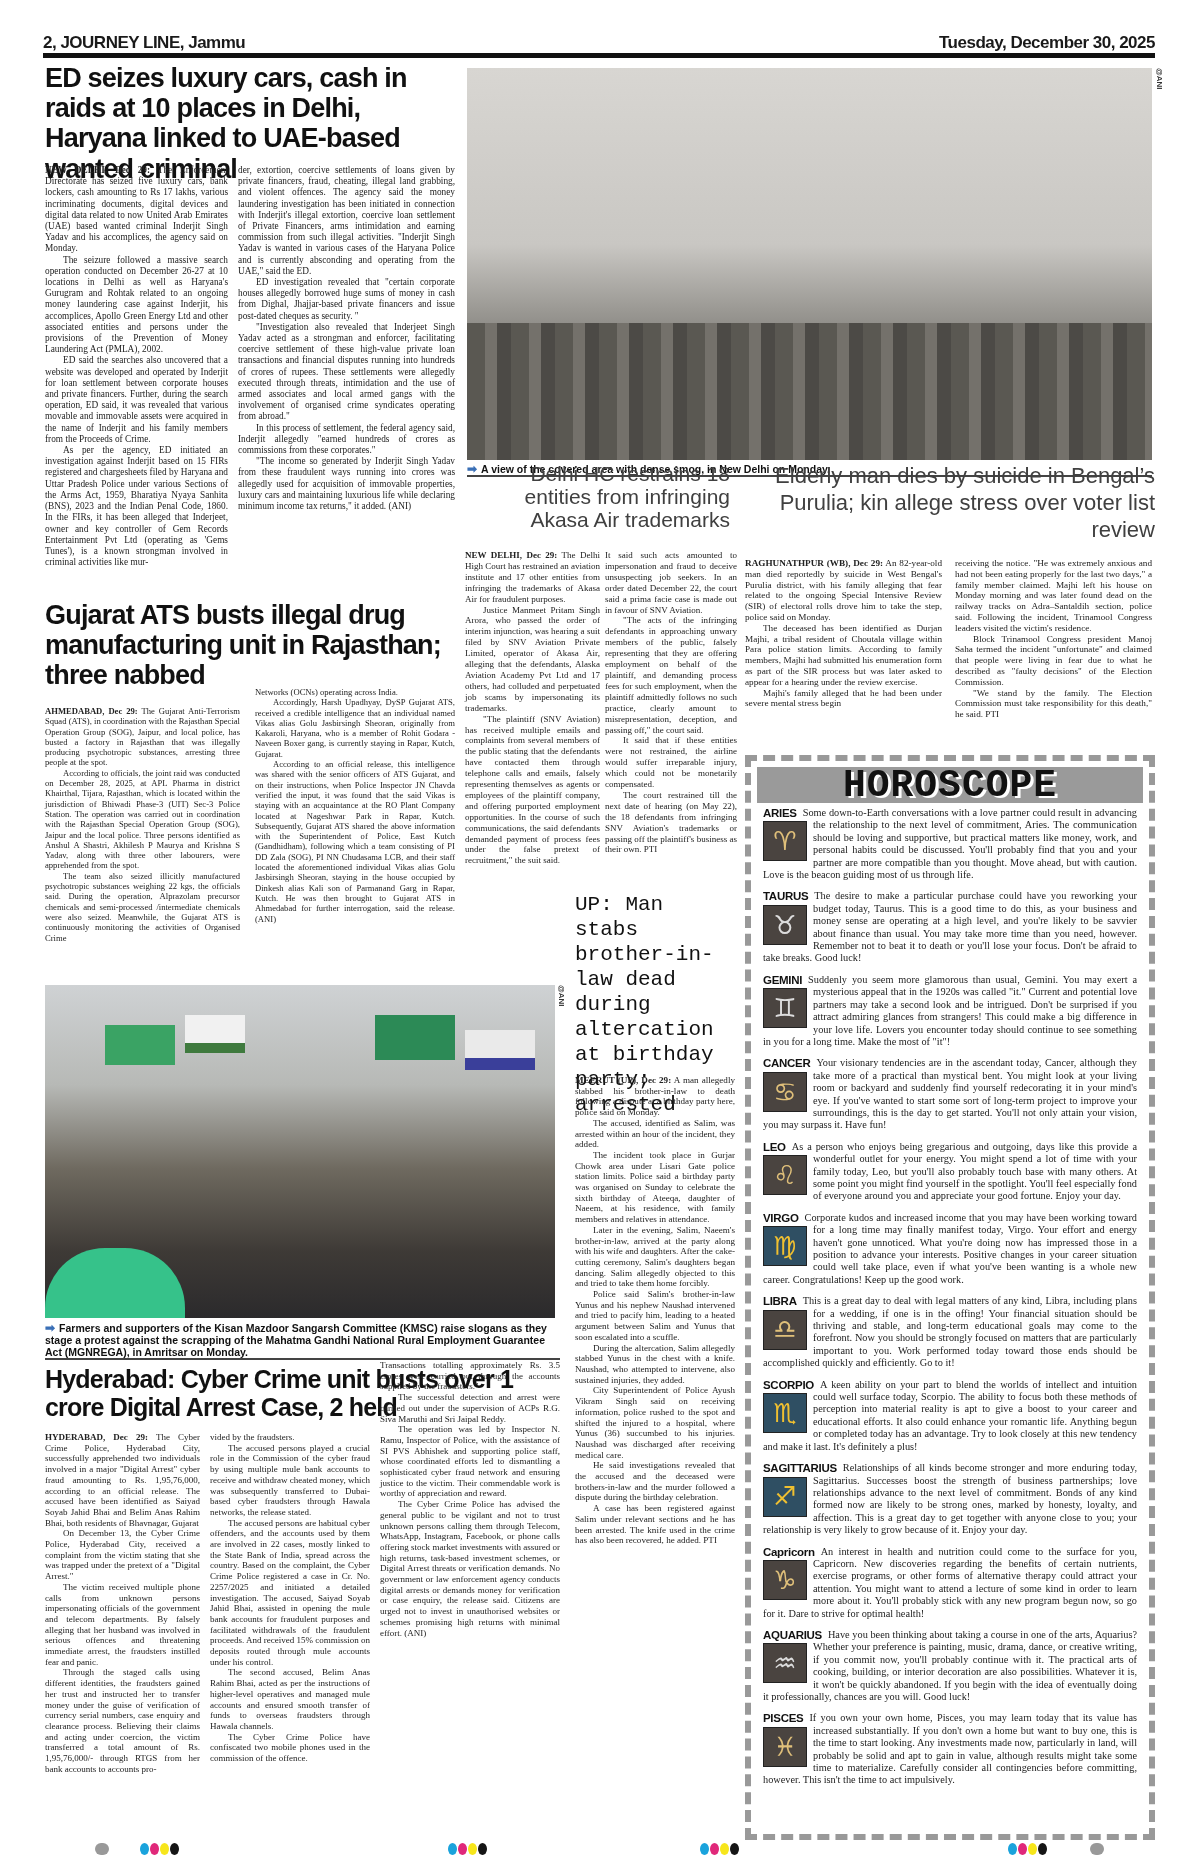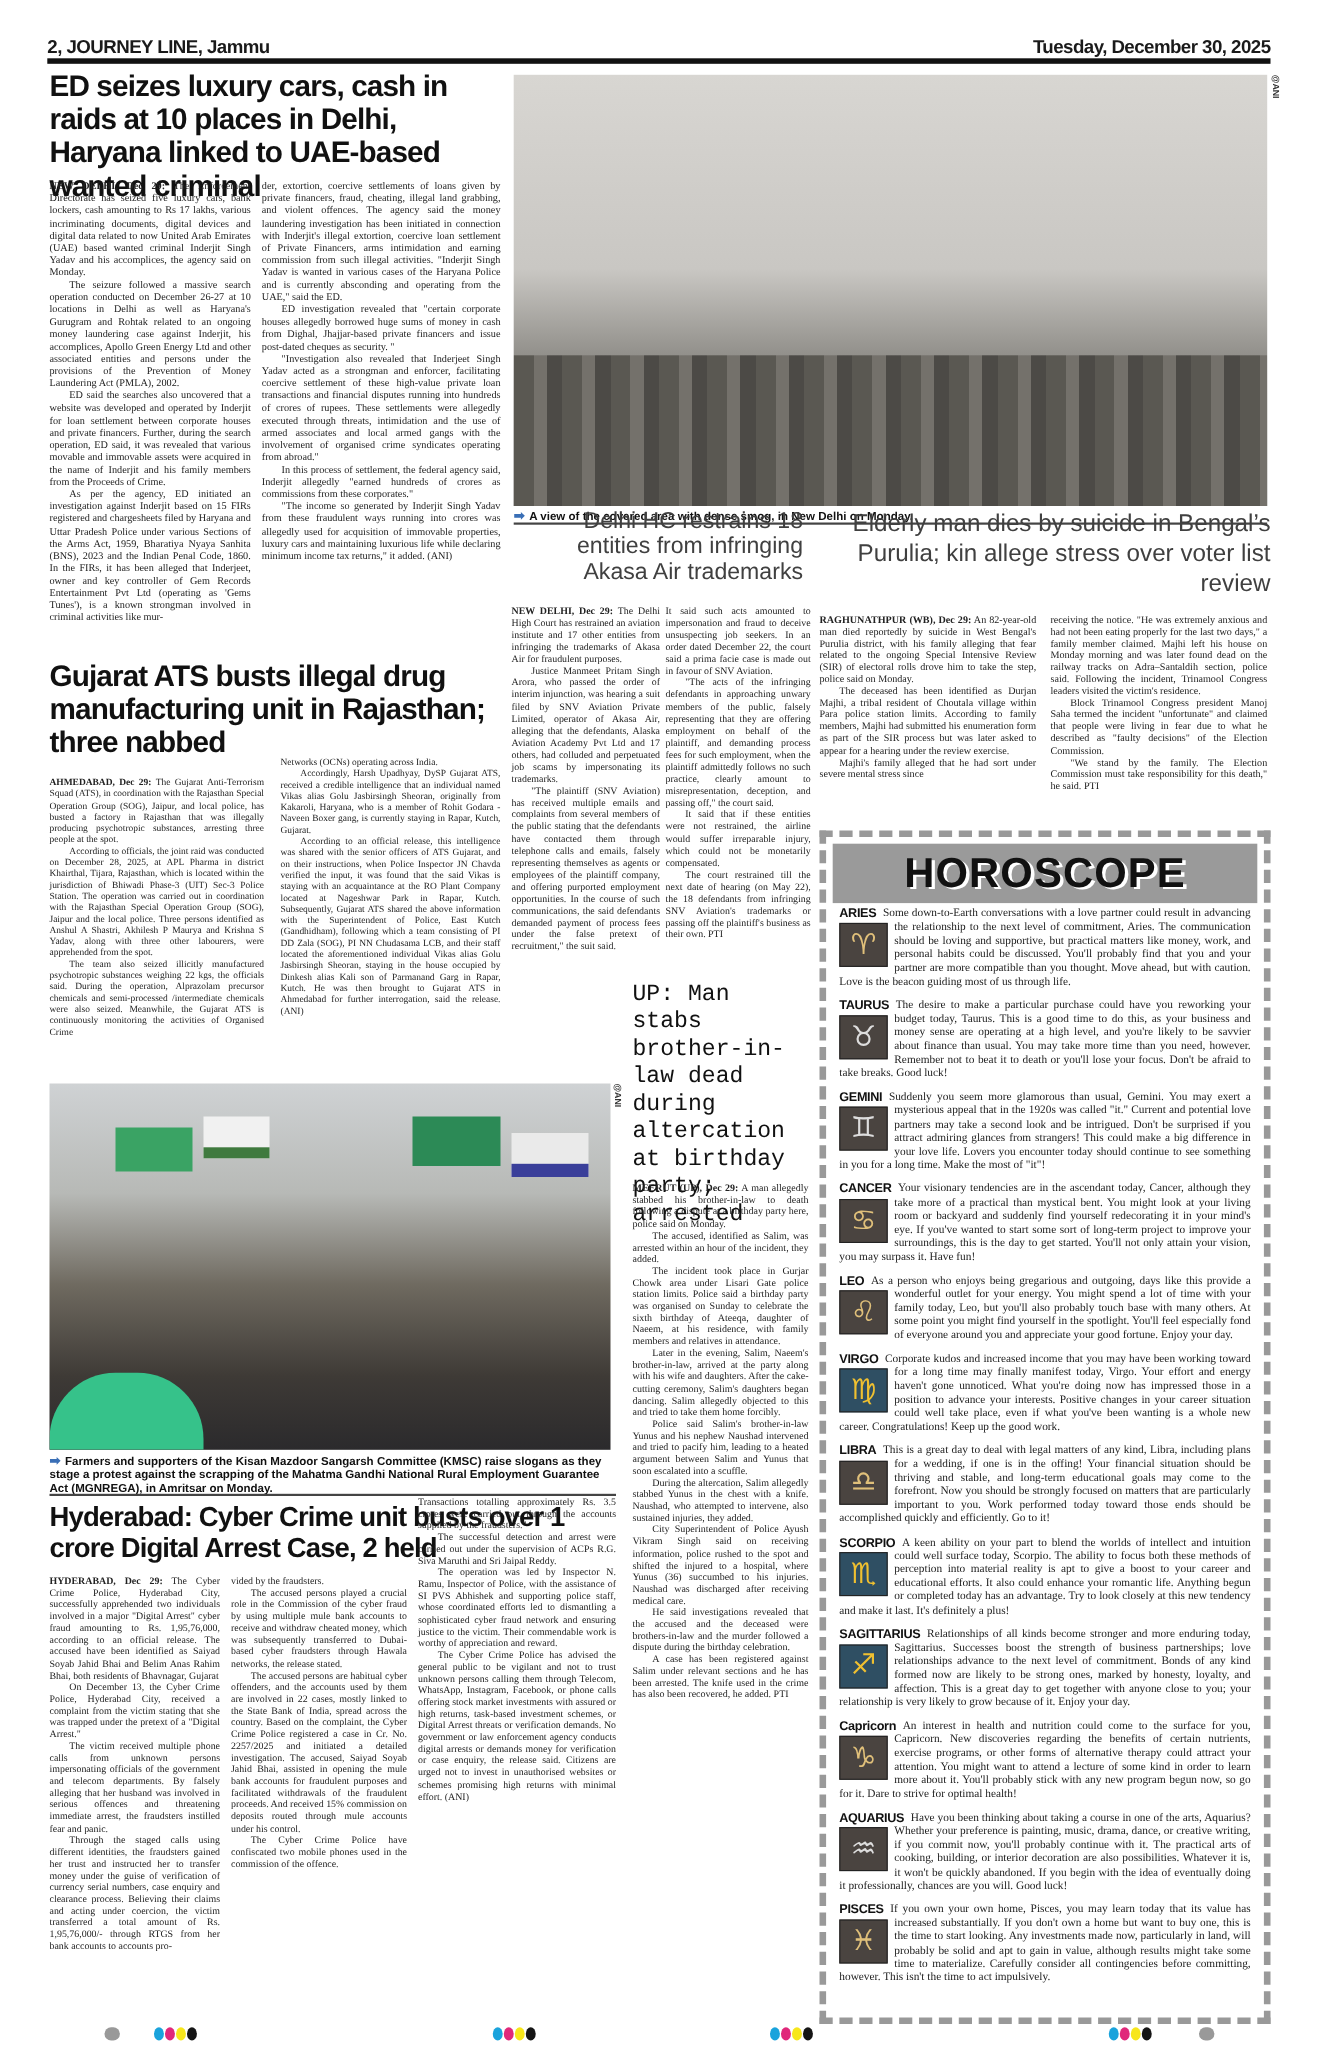--- a/index.html
+++ b/index.html
@@ -11,21 +11,21 @@
 .body{font-size:9.3px;line-height:11.2px;text-align:justify;color:#222;font-family:"Liberation Serif",serif}
 .body p{text-indent:18px}
 .body p.first{text-indent:0}
 .dateline{font-weight:bold}
 .photo{background:#888;overflow:hidden}
 .caption{font-family:"Liberation Sans",sans-serif;font-weight:bold;font-size:10.5px;line-height:12px;color:#111}
 .caption .arrow{color:#3a6fb6;font-size:12px;margin-right:4px}
 .credit{font-family:"Liberation Sans",sans-serif;font-size:8px;font-weight:bold;writing-mode:vertical-rl;color:#333}
 .rule{background:#444;height:2px}
 .horo{left:745px;top:755px;width:410px;height:1085px;border:6px dashed #999}
-.horo-title{margin:6px 6px 4px;height:54px;background:#9a9a9a;display:flex;align-items:center;justify-content:center;font-family:Liberation Sans, sans-serif;font-weight:900;font-size:38px;color:#111;letter-spacing:1px;text-shadow:3px 2px 0 #fff}
+.horo-title{margin:6px 6px 4px;height:36px;background:#9a9a9a;display:flex;align-items:center;justify-content:center;font-family:Liberation Mono, monospace;font-weight:900;font-size:38px;color:#111;letter-spacing:1px;text-shadow:3px 2px 0 #fff}
 .sign{padding:0 12px 0 12px;margin-bottom:9px;font-family:"Liberation Serif",serif;font-size:10.3px;line-height:12.4px;text-align:justify;color:#222}
 .sign .name{font-family:"Liberation Sans",sans-serif;font-weight:bold;font-size:11.5px;letter-spacing:-0.3px;color:#111;float:left;margin-right:6px;clear:left}
 .sign .icon{float:left;clear:left;width:44px;height:40px;margin:2px 6px 2px 0;background:#4a4440;border:1px solid #222;display:flex;align-items:center;justify-content:center;font-size:26px;color:#e0c07a;font-family:"DejaVu Sans",sans-serif}
 .reg{position:absolute;top:1843px;display:flex;gap:1px}
 .dot{width:9px;height:12px;border-radius:50%}
 .pill{width:14px;height:12px;border-radius:6px;background:#999;position:absolute;top:1843px}
 </style>
 </head>
 <body>
 
@@ -78,21 +78,21 @@
   <p class="first">It said such acts amounted to impersonation and fraud to deceive unsuspecting job seekers. In an order dated December 22, the court said a prima facie case is made out in favour of SNV Aviation.</p>
     <p>"The acts of the infringing defendants in approaching unwary members of the public, falsely representing that they are offering employment on behalf of the plaintiff, and demanding process fees for such employment, when the plaintiff admittedly follows no such practice, clearly amount to misrepresentation, deception, and passing off," the court said.</p>
     <p>It said that if these entities were not restrained, the airline would suffer irreparable injury, which could not be monetarily compensated.</p>
     <p>The court restrained till the next date of hearing (on May 22), the 18 defendants from infringing SNV Aviation's trademarks or passing off the plaintiff's business as their own. PTI</p>
 </div>
 
 <div class="abs hl-serif" style="left:745px;top:462px;width:410px;font-size:22px;line-height:27px">Elderly man dies by suicide in Bengal’s Purulia; kin allege stress over voter list review</div>
 <div class="abs body" style="left:745px;top:558px;width:197px;font-size:9.2px;line-height:10.8px">
   <p class="first"><span class="dateline">RAGHUNATHPUR (WB), Dec 29:</span> <span>An 82-year-old man died reportedly by suicide in West Bengal's Purulia district, with his family alleging that fear related to the ongoing Special Intensive Review (SIR) of electoral rolls drove him to take the step, police said on Monday.</span></p>
   <p>The deceased has been identified as Durjan Majhi, a tribal resident of Choutala village within Para police station limits. According to family members, Majhi had submitted his enumeration form as part of the SIR process but was later asked to appear for a hearing under the review exercise.</p>
-    <p>Majhi's family alleged that he had sort under severe mental stress since</p>
+    <p>Majhi's family alleged that he had been under severe mental stress begin</p>
 </div>
 <div class="abs body" style="left:955px;top:558px;width:197px;font-size:9.2px;line-height:10.8px">
   <p class="first">receiving the notice. "He was extremely anxious and had not been eating properly for the last two days," a family member claimed. Majhi left his house on Monday morning and was later found dead on the railway tracks on Adra–Santaldih section, police said. Following the incident, Trinamool Congress leaders visited the victim's residence.</p>
     <p>Block Trinamool Congress president Manoj Saha termed the incident "unfortunate" and claimed that people were living in fear due to what he described as "faulty decisions" of the Election Commission.</p>
     <p>"We stand by the family. The Election Commission must take responsibility for this death," he said. PTI</p>
 </div>
 
 <div class="abs photo" style="left:45px;top:985px;width:510px;height:333px;background:linear-gradient(180deg,#cfd2d4 0%,#b7b9b6 30%,#6f6a60 55%,#3e3a36 80%,#2b2a2c 100%)">
   <div style="position:absolute;left:60px;top:40px;width:70px;height:40px;background:#3aa364"></div>
   <div style="position:absolute;left:140px;top:30px;width:60px;height:38px;background:#f1f1f1;border-bottom:10px solid #3f7a3e"></div>
@@ -121,20 +121,21 @@
 <div class="abs body" style="left:45px;top:1432px;width:155px;font-size:9px;line-height:10.7px">
   <p class="first"><span class="dateline">HYDERABAD, Dec 29:</span> <span>The Cyber Crime Police, Hyderabad City, successfully apprehended two individuals involved in a major "Digital Arrest" cyber fraud amounting to Rs. 1,95,76,000, according to an official release. The accused have been identified as Saiyad Soyab Jahid Bhai and Belim Anas Rahim Bhai, both residents of Bhavnagar, Gujarat</span></p>
   <p>On December 13, the Cyber Crime Police, Hyderabad City, received a complaint from the victim stating that she was trapped under the pretext of a "Digital Arrest."</p>
     <p>The victim received multiple phone calls from unknown persons impersonating officials of the government and telecom departments. By falsely alleging that her husband was involved in serious offences and threatening immediate arrest, the fraudsters instilled fear and panic.</p>
     <p>Through the staged calls using different identities, the fraudsters gained her trust and instructed her to transfer money under the guise of verification of currency serial numbers, case enquiry and clearance process. Believing their claims and acting under coercion, the victim transferred a total amount of Rs. 1,95,76,000/- through RTGS from her bank accounts to accounts pro-</p>
 </div>
 <div class="abs body" style="left:210px;top:1432px;width:160px;font-size:9px;line-height:10.7px">
   <p class="first">vided by the fraudsters.</p>
     <p>The accused persons played a crucial role in the Commission of the cyber fraud by using multiple mule bank accounts to receive and withdraw cheated money, which was subsequently transferred to Dubai-based cyber fraudsters through Hawala networks, the release stated.</p>
     <p>The accused persons are habitual cyber offenders, and the accounts used by them are involved in 22 cases, mostly linked to the State Bank of India, spread across the country. Based on the complaint, the Cyber Crime Police registered a case in Cr. No. 2257/2025 and initiated a detailed investigation. The accused, Saiyad Soyab Jahid Bhai, assisted in opening the mule bank accounts for fraudulent purposes and facilitated withdrawals of the fraudulent proceeds. And received 15% commission on deposits routed through mule accounts under his control.</p>
+    <p>The second accused, Belim Anas Rahim Bhai, acted as per the instructions of higher-level operatives and managed mule accounts and ensured smooth transfer of funds to overseas fraudsters through Hawala channels.</p>
     <p>The Cyber Crime Police have confiscated two mobile phones used in the commission of the offence.</p>
 </div>
 <div class="abs body" style="left:380px;top:1360px;width:180px;font-size:9px;line-height:10.7px">
   <p class="first">Transactions totalling approximately Rs. 3.5 crores were carried out through the accounts supplied by the fraudsters."</p>
     <p>The successful detection and arrest were carried out under the supervision of ACPs R.G. Siva Maruthi and Sri Jaipal Reddy.</p>
     <p>The operation was led by Inspector N. Ramu, Inspector of Police, with the assistance of SI PVS Abhishek and supporting police staff, whose coordinated efforts led to dismantling a sophisticated cyber fraud network and ensuring justice to the victim. Their commendable work is worthy of appreciation and reward.</p>
     <p>The Cyber Crime Police has advised the general public to be vigilant and not to trust unknown persons calling them through Telecom, WhatsApp, Instagram, Facebook, or phone calls offering stock market investments with assured or high returns, task-based investment schemes, or Digital Arrest threats or verification demands. No government or law enforcement agency conducts digital arrests or demands money for verification or case enquiry, the release said. Citizens are urged not to invest in unauthorised websites or schemes promising high returns with minimal effort. (ANI)</p>
 </div>
 
 <div class="abs horo">

